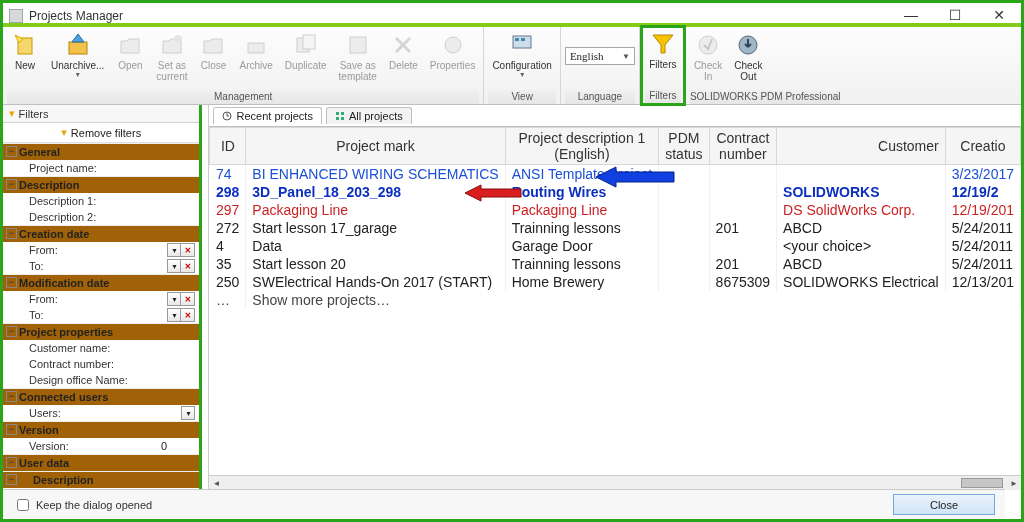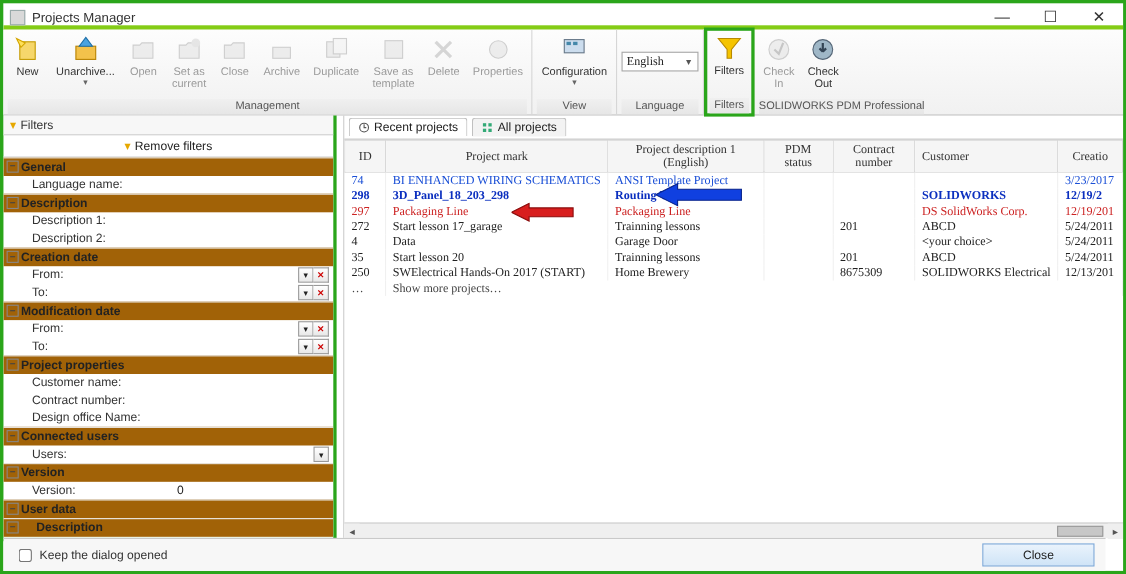--- a/index.html
+++ b/index.html
@@ -53,21 +53,21 @@
 
   
   .rightpane { flex:1; display:flex; flex-direction:column; border-left:1px solid #ccc; margin-left:6px; }
   .tabsrow { display:flex; align-items:flex-start; gap:4px; padding:2px 4px 0 4px; border-bottom:1px solid #c0c0c0; height:22px; }
   .tab { display:flex; align-items:center; gap:4px; padding:2px 8px; border:1px solid #c0c0c0; border-bottom:none; background:#f3f3f3; border-radius:3px 3px 0 0; font-size:11px; }
   .tab.active { background:#fff; }
   .tab .ticon { width:10px; height:10px; }
 
   
   .grid { flex:1; overflow:auto; }
-  table.projects { border-collapse:collapse; width:100%; font-size:11px;font-family:Liberation Serif, serif; }
+  table.projects { border-collapse:collapse; width:100%; font-size:14px; }
   table.projects th { background:#f5f5f5; border:1px solid #d8d8d8; padding:2px 6px; font-weight:normal; color:#333; text-align:left; position:sticky; top:0; }
   table.projects td { padding:1px 6px; border-right:1px solid #f0f0f0; white-space:nowrap; }
   tr.r-link td { color:#1a4fd6; }
   tr.r-bold td { color:#0b2fbf; font-weight:bold; }
   tr.r-red td { color:#c22;margin-left:36px; }
   .showmore td { color:#444; }
   .ellipsis-cell { color:#666; }
 
   .hscroll { height:14px; background:#efefef; border-top:1px solid #ccc; position:relative; }
   .hscroll .thumb { position:absolute; right:18px; top:2px; width:42px; height:10px; background:#c7c7c7; border:1px solid #999; }
@@ -265,21 +265,21 @@
       <span class="funnel">▾</span>
       <span>Filters</span>
     </div>
     <div class="fp-remove">
       <span class="funnel">▾</span>
       <span>Remove filters</span>
     </div>
     <div class="tree">
       <div class="sect-h">General</div>
       <div class="row">
-          <span class="lbl">Language name:</span>
+          <span class="lbl">Project name:</span>
           <span class="val"></span>
         </div>
 
       <div class="sect-h">Description</div>
       <div class="row">
           <span class="lbl">Description 1:</span>
           <span class="val"></span>
         </div>
       <div class="row">
           <span class="lbl">Description 2:</span>
@@ -370,21 +370,21 @@
     </div>
     <div class="grid">
       <table class="projects">
         <thead>
             <tr>
           <th style="width:46px;text-align:center">ID</th>
           <th style="width:180px;text-align:center">Project mark</th>
           <th style="width:170px;text-align:center">Project description 1 (English)</th>
           <th style="width:90px;text-align:center">PDM status</th>
           <th style="width:100px;text-align:center">Contract number</th>
-          <th style="width:120px;text-align:left">Customer</th>
+          <th style="width:120px;text-align:right">Customer</th>
           <th style="width:60px;text-align:center">Creatio</th>
         </tr>
           </thead>
         <tbody id="rows-body">
             <tr class="r-link">
               <td>74</td>
               <td>BI ENHANCED WIRING SCHEMATICS</td>
               <td>ANSI Template Project</td>
               <td></td>
               <td></td>

